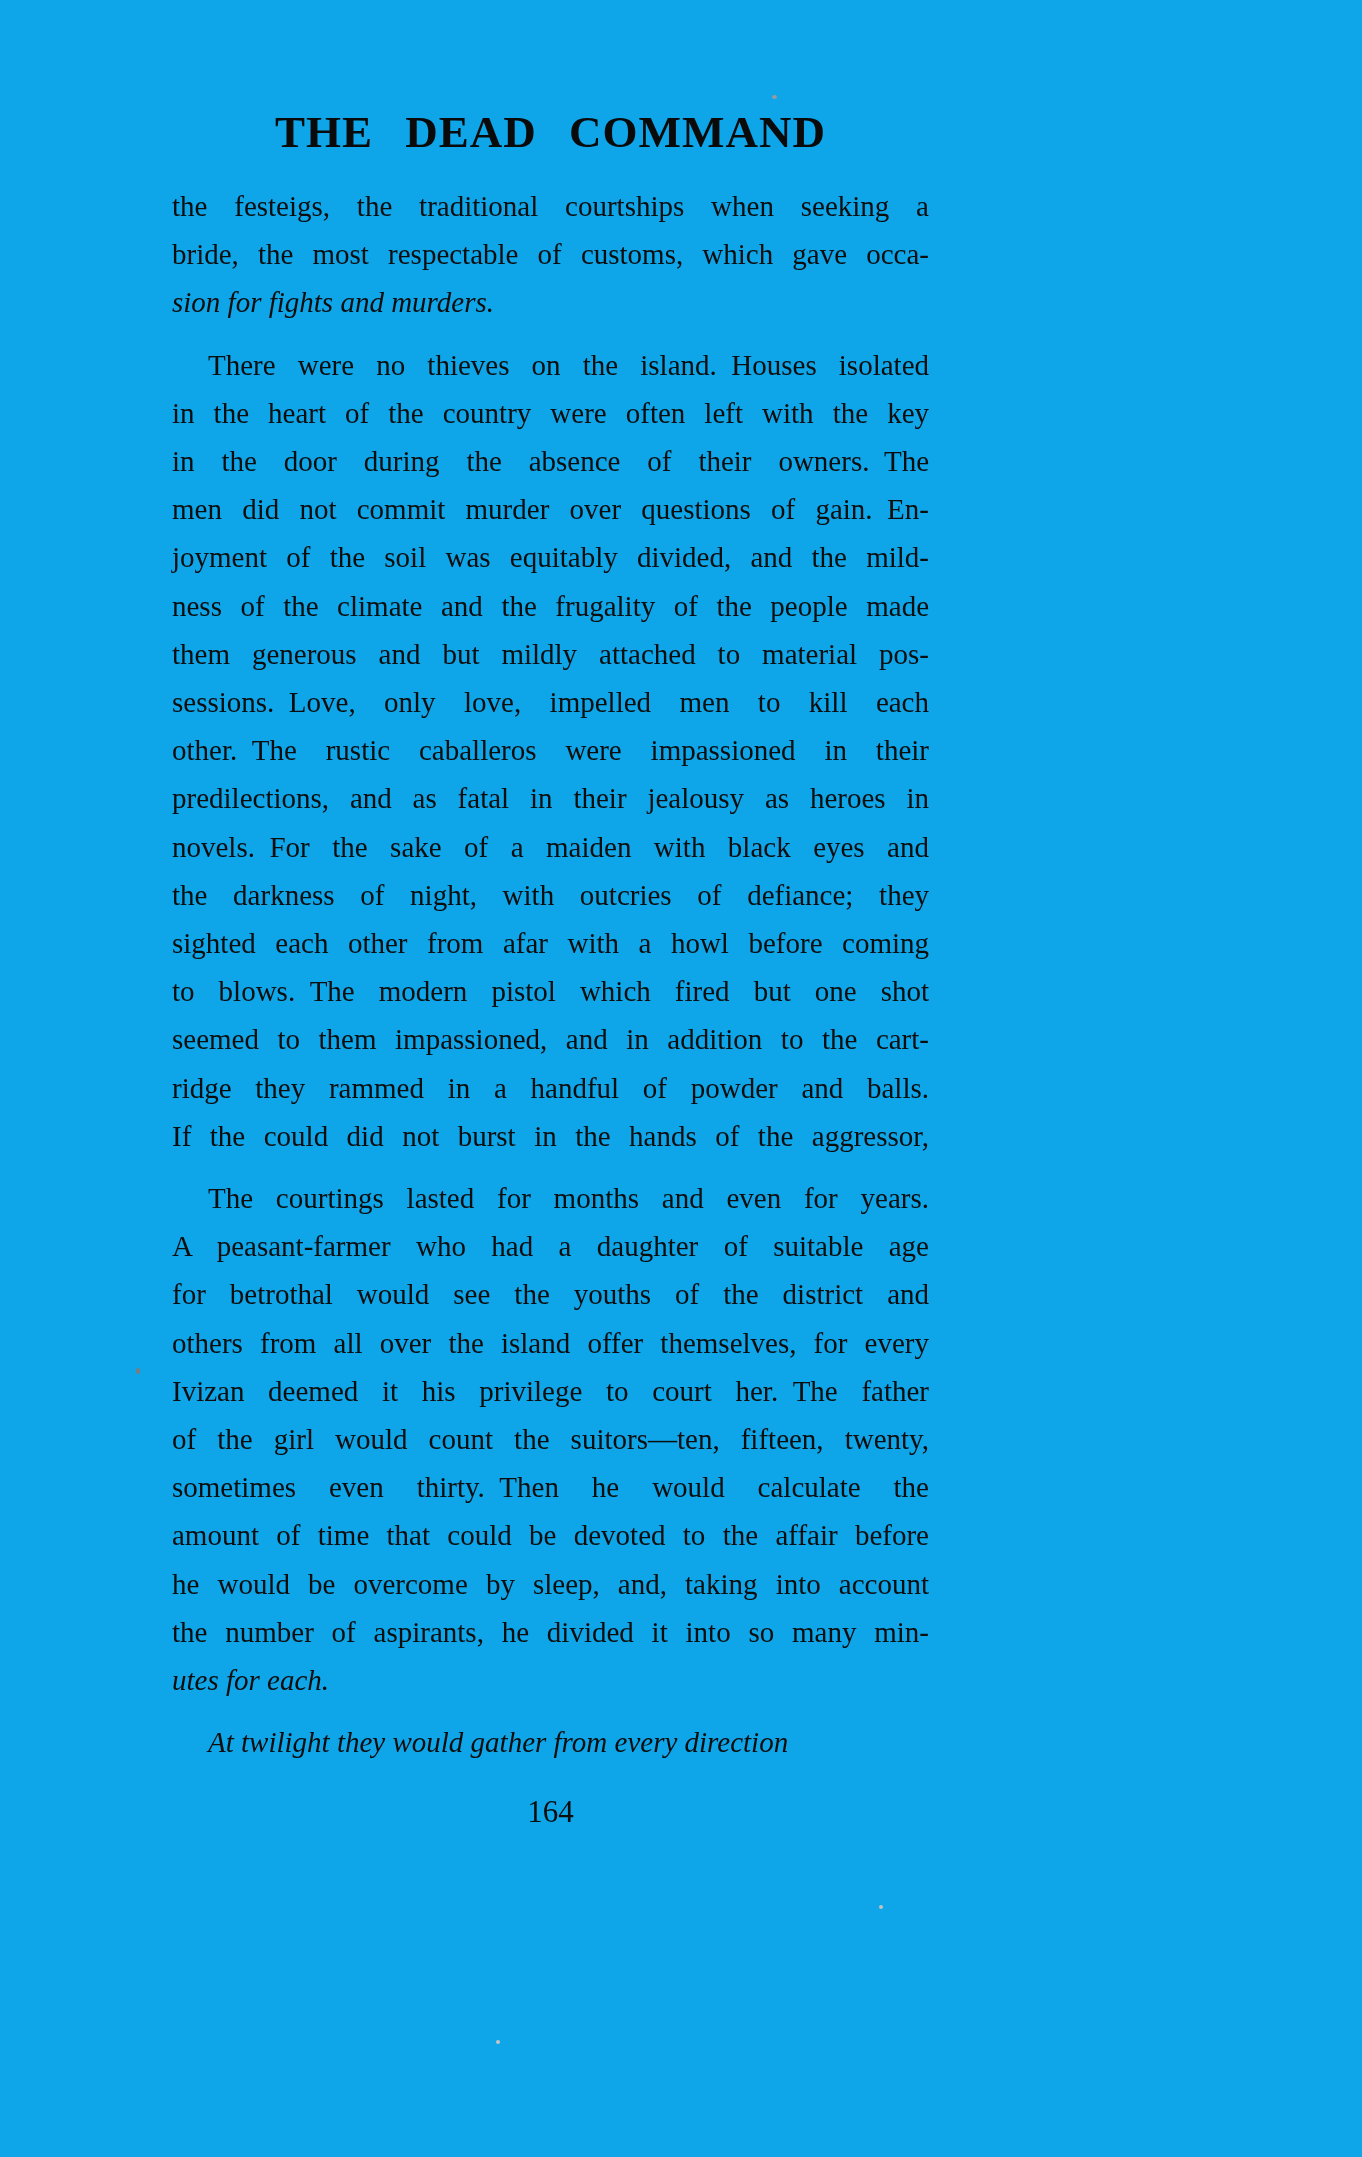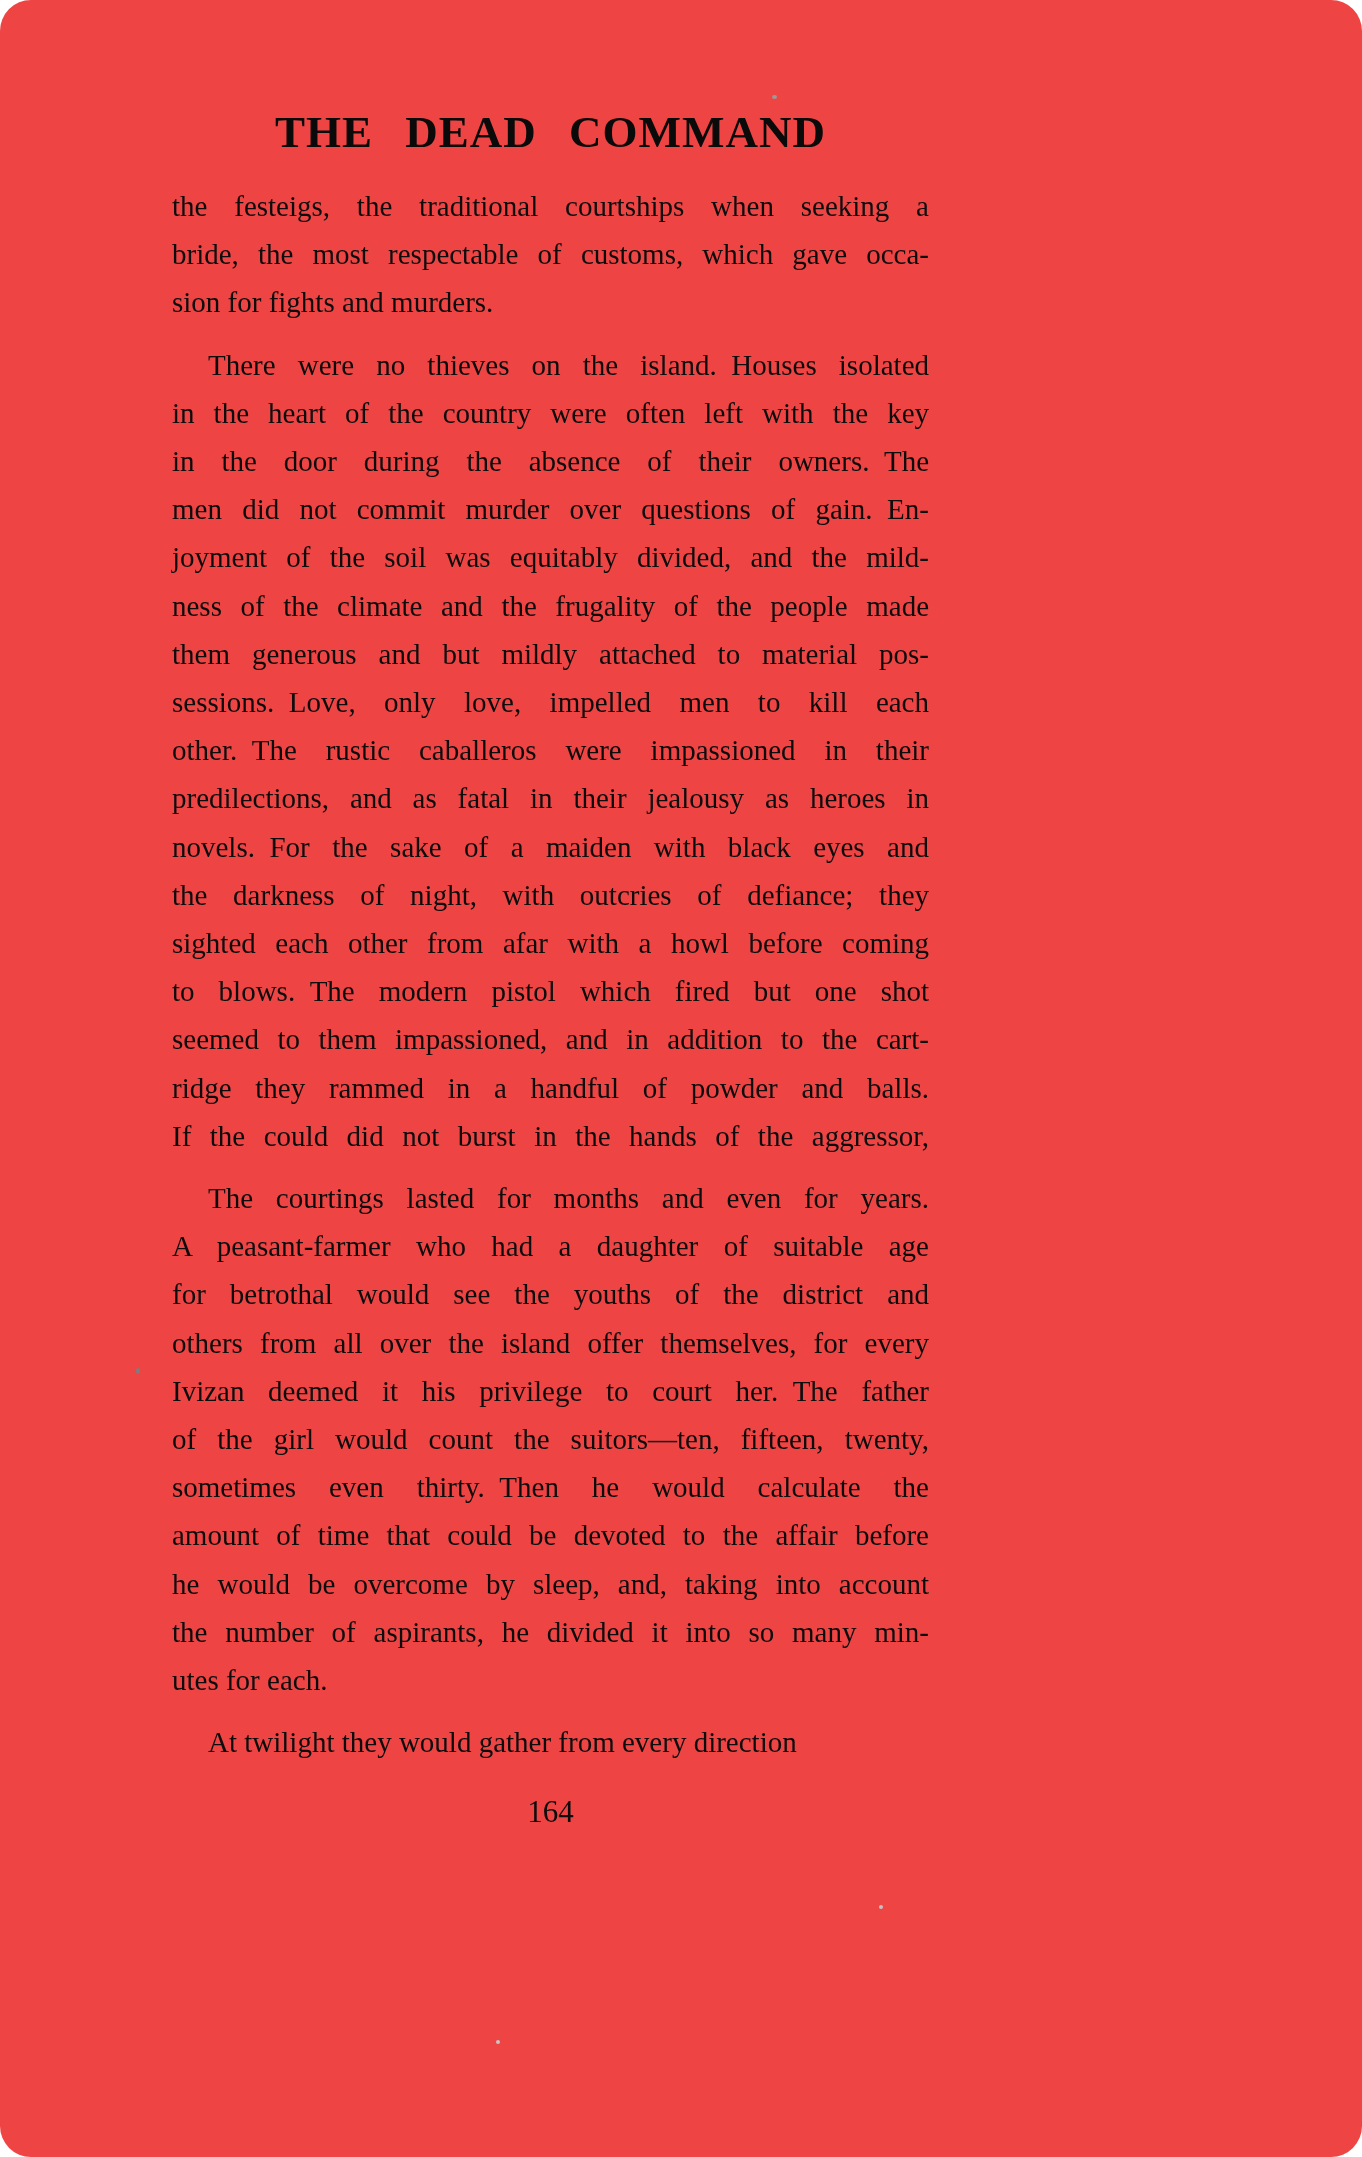--- a/index.html
+++ b/index.html
@@ -10,23 +10,22 @@
   body {
     width: 1362px;
     height: 2157px;
     position: relative;
     font-family: "Liberation Serif", serif;
     color: #0d0d0d;
   }
   .scan-page {
     position: absolute;
     inset: 0;
-    background: #ef4444;
+    background: #0ea5e9;
     overflow: hidden;
-    border-radius: 31px;
   }
   .book-title {
     position: absolute;
     left: 158px;
     top: 106px;
     width: 785px;
     margin: 0;
     text-align: center;
     font-size: 45px;
     font-weight: 700;
@@ -48,20 +47,21 @@
     margin: 14px;
     padding: 0;
   }
   .line {
     text-align: justify;
     text-align-last: justify;
   }
   .line.last {
     text-align: center;
     text-align-last: left;
+    font-style: italic;
   }
   .line.indent {
     text-indent: 36px;
   }
   .page-number {
     position: absolute;
     left: 158px;
     top: 1794px;
     width: 785px;
     text-align: center;

